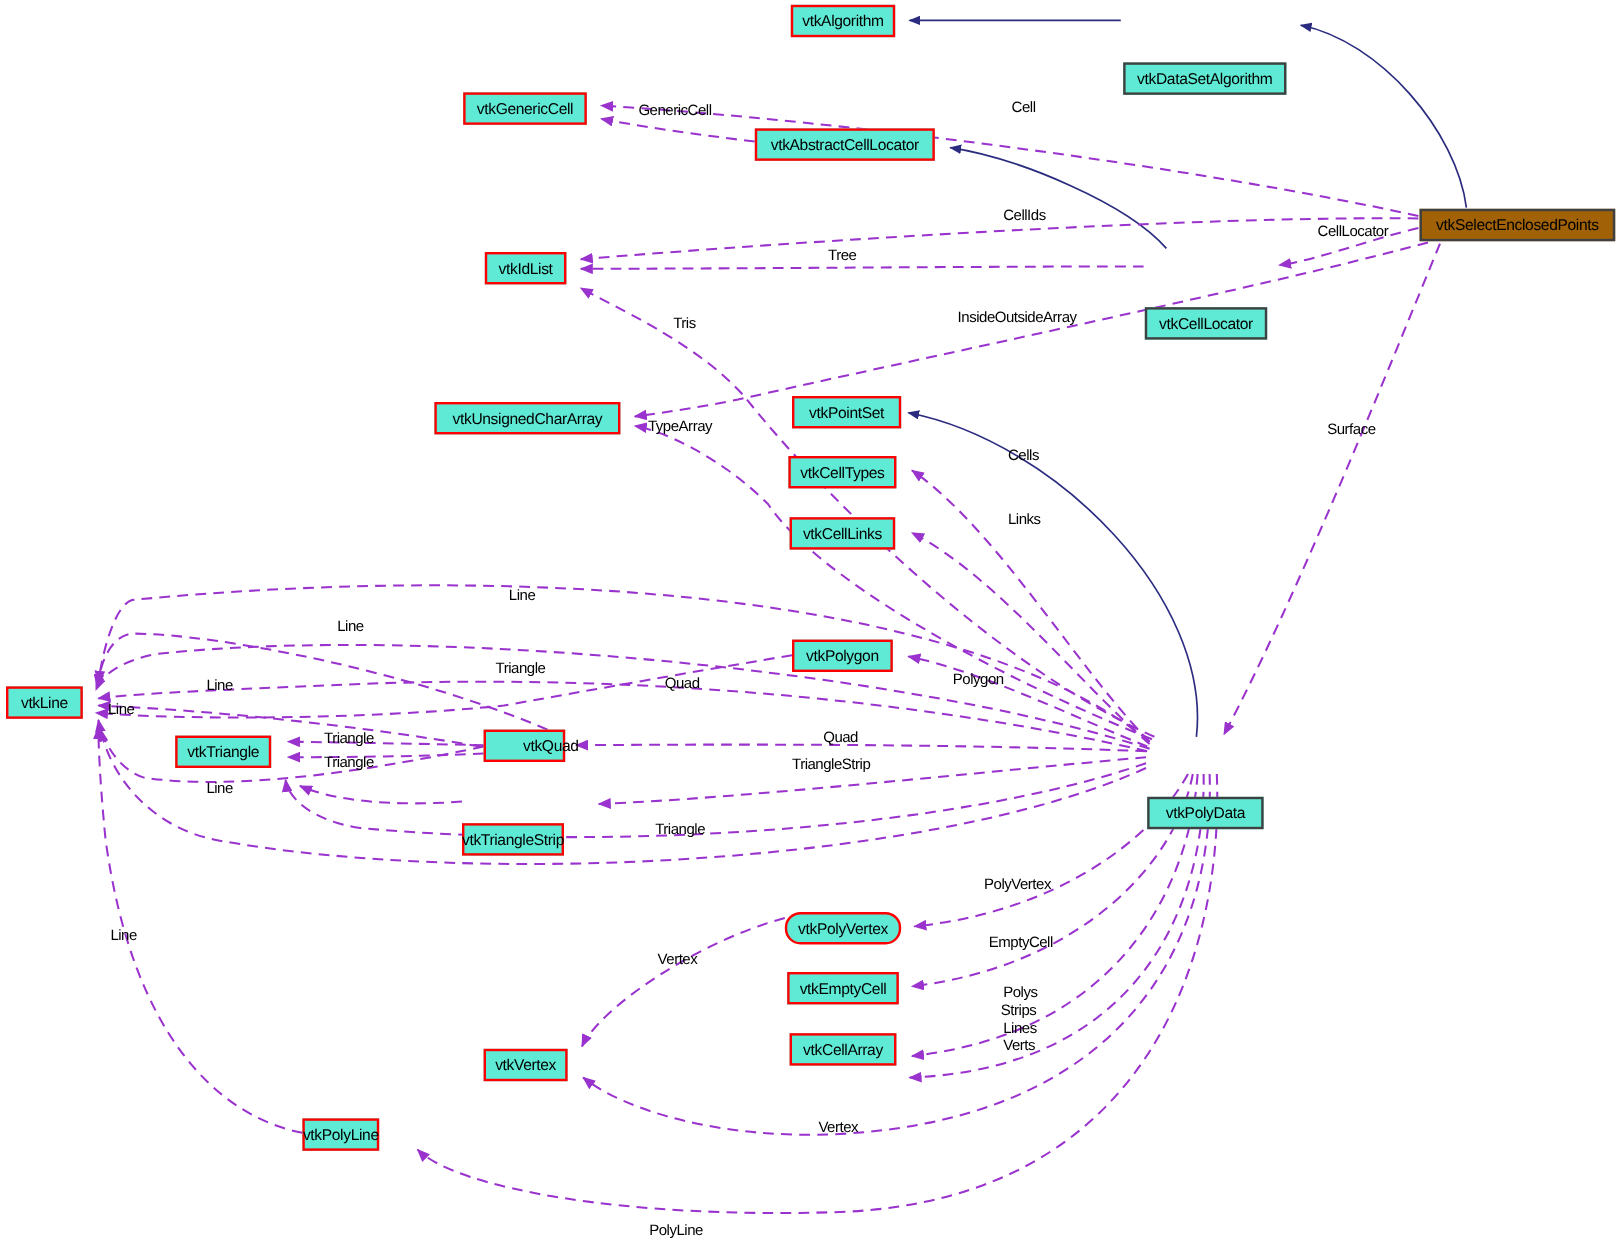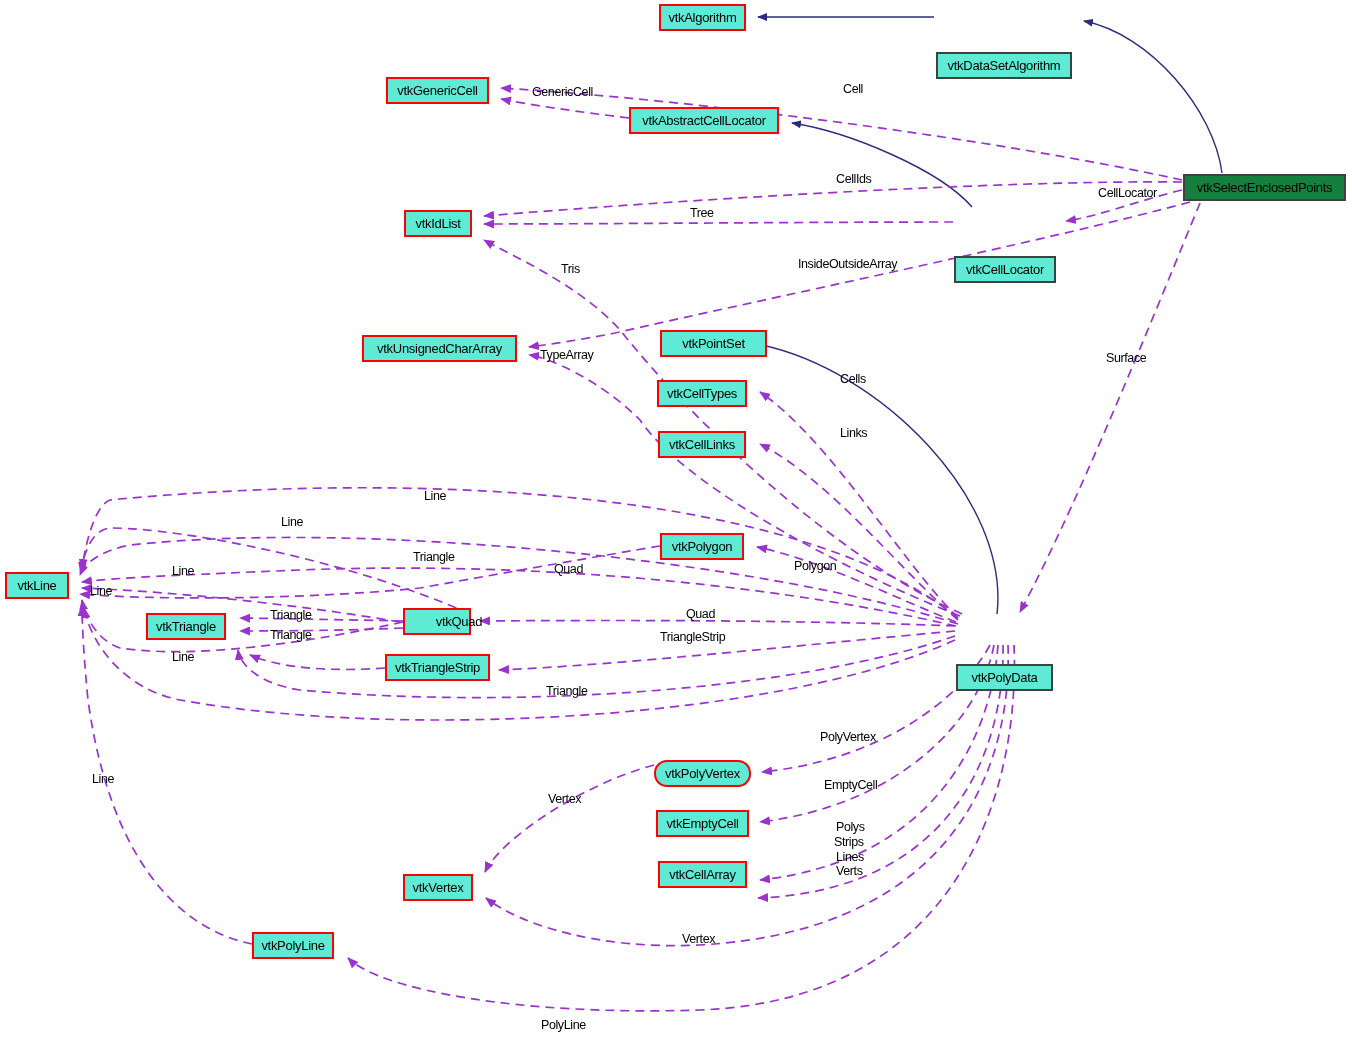--- a/index.html
+++ b/index.html
@@ -41,21 +41,21 @@
     z-index: 5;
   }
   .node.dark {
     border: 1px solid #404040;
     border-width: 2px;
     margin-top: 48px;
   }
   .node.current {
     border: 1px solid #404040;
     border-width: 2px;
-    background: #15803d;
+    background: #a16207;
   }
   .node.red {
     border-width: 2px;
   }
   .edge-label {
     position: absolute;
     font-size: 12.5px;
     line-height: 13px;
     letter-spacing: -0.4px;
     color: #000000;
@@ -126,34 +126,34 @@
   </svg>
 
   <div class="node red" style="left:659px;top:4px;width:87px;">vtkAlgorithm</div>
   <div class="node dark" style="left:936px;top:4px;width:136px;">vtkDataSetAlgorithm</div>
   <div class="node red" style="left:386px;top:77px;width:103px;">vtkGenericCell</div>
   <div class="node red" style="left:629px;top:107px;width:150px;">vtkAbstractCellLocator</div>
   <div class="node current" style="left:1183px;top:174px;width:163px;">vtkSelectEnclosedPoints</div>
   <div class="node red" style="left:404px;top:210px;width:68px;">vtkIdList</div>
   <div class="node dark" style="left:954px;top:208px;width:102px;">vtkCellLocator</div>
   <div class="node red" style="left:362px;top:335px;width:155px;">vtkUnsignedCharArray</div>
-  <div class="node red" style="left:660px;top:330px;width:107px;">vtkPointSet</div>
+  <div class="node red" style="left:660px;top:330px;width:91px;">vtkPointSet</div>
   <div class="node red" style="left:657px;top:380px;width:90px;">vtkCellTypes</div>
   <div class="node red" style="left:658px;top:431px;width:88px;">vtkCellLinks</div>
   <div class="node red" style="left:660px;top:533px;width:84px;">vtkPolygon</div>
   <div class="node red" style="left:5px;top:572px;width:64px;">vtkLine</div>
   <div class="node red" style="left:146px;top:613px;width:80px;">vtkTriangle</div>
   <div class="node red" style="left:403px;top:608px;width:68px;padding-left:44px;">vtkQuad</div>
   <div class="node dark" style="left:956px;top:616px;width:97px;">vtkPolyData</div>
-  <div class="node red" style="left:385px;top:654px;width:105px;">vtkTriangleStrip</div>
+  <div class="node red" style="left:385px;top:686px;width:85px;">vtkTriangleStrip</div>
   <div class="node red" style="left:654px;top:760px;width:97px;border-radius:13px;">vtkPolyVertex</div>
   <div class="node red" style="left:656px;top:810px;width:93px;">vtkEmptyCell</div>
   <div class="node red" style="left:658px;top:861px;width:89px;">vtkCellArray</div>
   <div class="node red" style="left:403px;top:874px;width:70px;">vtkVertex</div>
-  <div class="node red" style="left:252px;top:932px;width:82px;">vtkPolyLine</div>
+  <div class="node red" style="left:252px;top:932px;width:64px;">vtkPolyLine</div>
 
   <div class="edge-label" style="left:532px;top:86px;">GenericCell</div>
   <div class="edge-label" style="left:843px;top:83px;">Cell</div>
   <div class="edge-label" style="left:836px;top:173px;">CellIds</div>
   <div class="edge-label" style="left:1098px;top:187px;">CellLocator</div>
   <div class="edge-label" style="left:690px;top:207px;">Tree</div>
   <div class="edge-label" style="left:561px;top:263px;">Tris</div>
   <div class="edge-label" style="left:798px;top:258px;">InsideOutsideArray</div>
   <div class="edge-label" style="left:540px;top:349px;">TypeArray</div>
   <div class="edge-label" style="left:840px;top:373px;">Cells</div>

